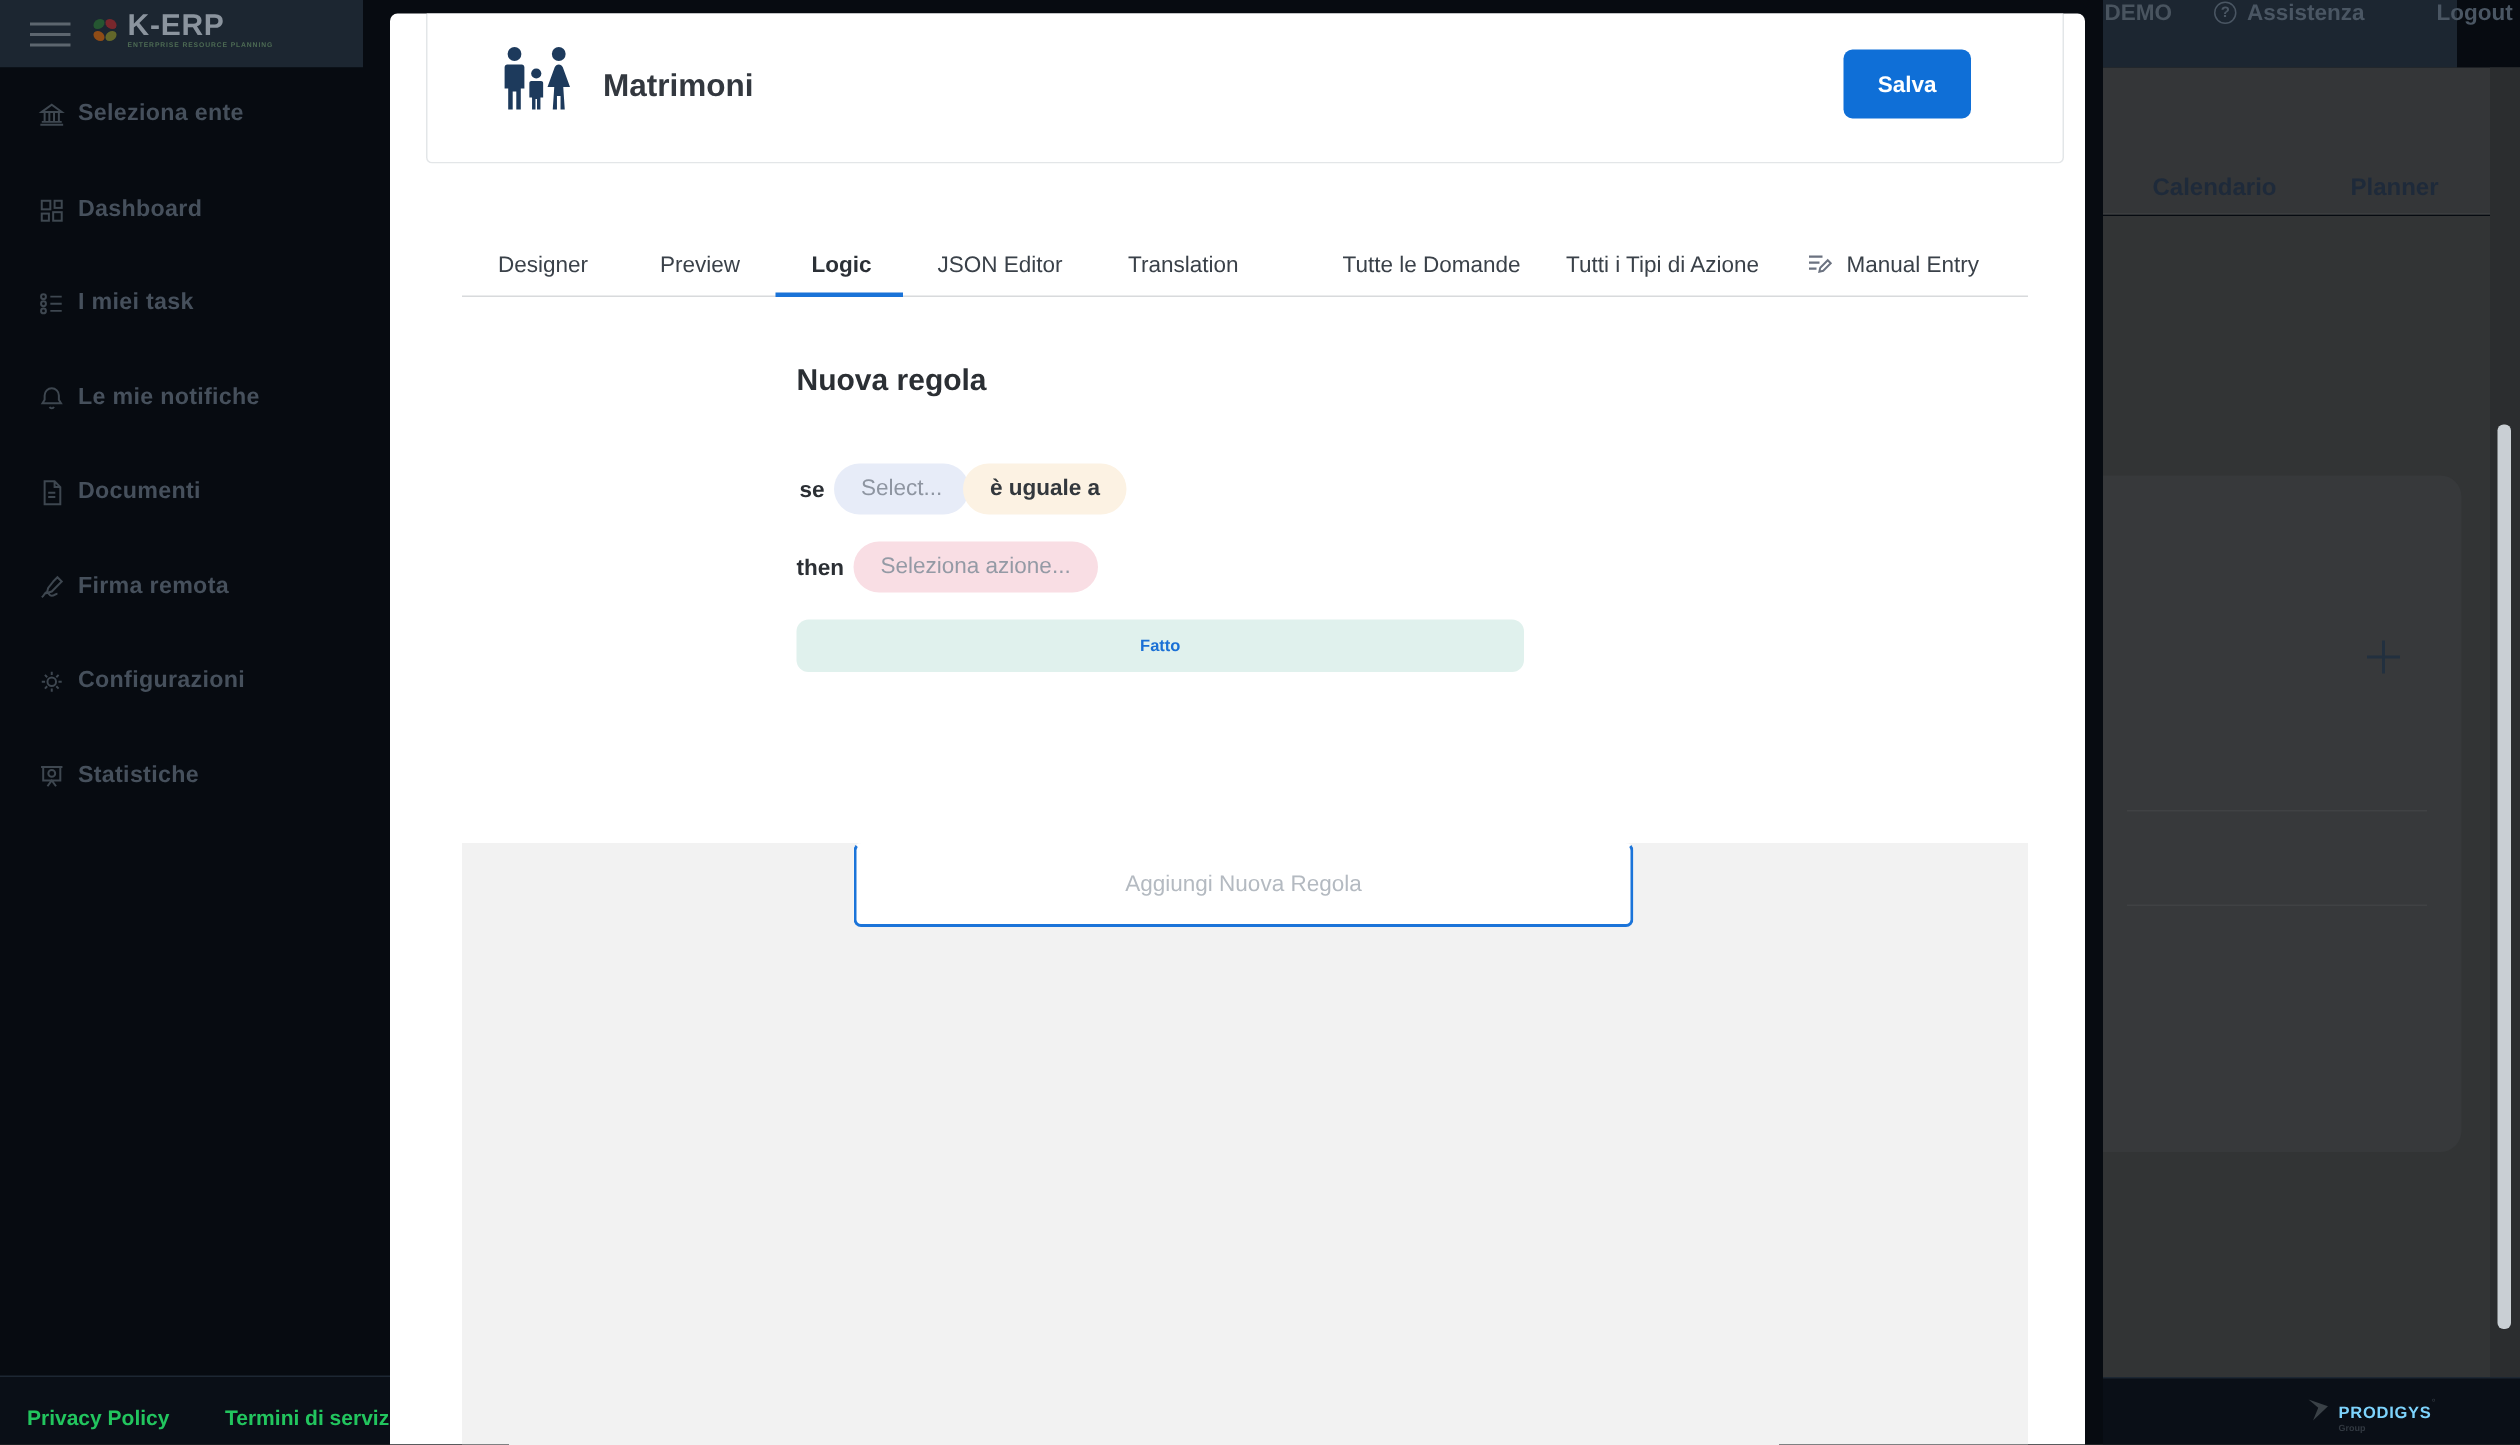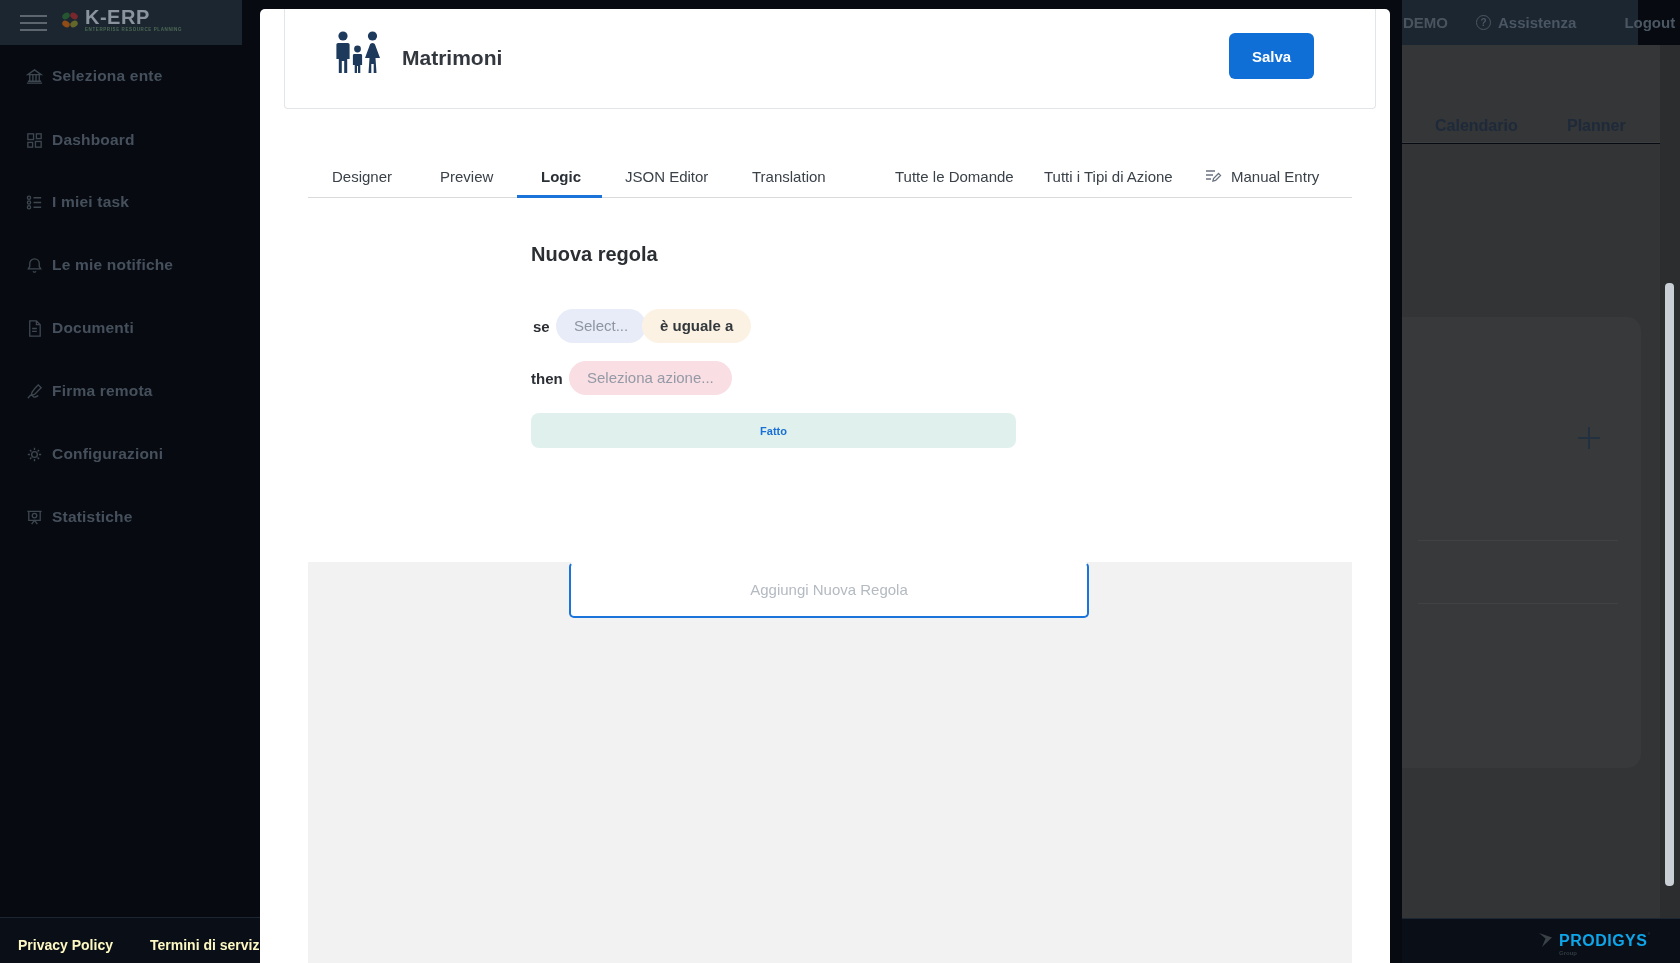--- a/index.html
+++ b/index.html
@@ -20,38 +20,38 @@
   .burger{left:20px;top:15px;width:27px;height:16px;cursor:pointer;}
   .burger i{display:block;height:2px;background:#5d666f;margin-bottom:5px;}
   .brand{left:60px;top:7px;display:flex;align-items:center;gap:5px;}
   .brand-text{color:#8b949e;font-weight:700;font-size:20px;letter-spacing:.5px;line-height:20px;}
   .brand-sub{color:#4d6b54;font-size:4.5px;letter-spacing:.6px;font-weight:700;}
   .sidebar{left:0;top:45px;width:242px;height:872px;background:var(--sidebar);}
   .sb-item{position:absolute;left:0;width:242px;height:40px;display:flex;align-items:center;gap:8px;padding-left:25px;cursor:pointer;}
   .sb-item svg{flex:0 0 19px;}
   .sb-label{color:#46505c;font-size:15.5px;font-weight:700;letter-spacing:.2px;}
   .sb-foot{left:0;top:917px;width:260px;height:46px;background:var(--footerbar);border-top:1px solid #1d2733;}
-  .sb-link{position:absolute;top:19px;color:#fef9c3;font-size:14px;font-weight:700;white-space:nowrap;cursor:pointer;}
+  .sb-link{position:absolute;top:19px;color:#22c55e;font-size:14px;font-weight:700;white-space:nowrap;cursor:pointer;}
 
   
-  .tb-right{left:1402px;top:0;width:236px;height:45px;background:var(--topbar);display:flex;align-items:center;gap:0;color:#4a5663;font-size:15px;font-weight:700;}
+  .tb-right{left:1402px;top:0;width:236px;height:45px;background:var(--topbar);display:flex;align-items:flex-start;gap:0;color:#4a5663;font-size:15px;font-weight:700;}
   .tb-right .itm{margin-right:28px;display:flex;align-items:center;gap:7px;white-space:nowrap;}
   .qmark{display:inline-flex;width:15px;height:15px;border:1.5px solid #4a5663;border-radius:50%;align-items:center;justify-content:center;font-size:10px;font-weight:700;}
   .bg-strip{left:1402px;top:45px;width:278px;height:98px;background:#343638;border-bottom:1px solid #3b3d3f;}
   .bg-tab{position:absolute;top:72px;color:#1e2a3a;font-size:16px;font-weight:700;}
   .bg-content{left:1402px;top:144px;width:278px;height:774px;background:var(--dim);}
   .bg-card{left:1402px;top:317px;width:239px;height:451px;background:#37393b;border-radius:0 14px 14px 0;}
   .hairline{position:absolute;left:16px;width:200px;height:1px;background:#404244;}
   .bg-plus{position:absolute;left:176px;top:110px;width:22px;height:22px;}
   .bg-plus:before,.bg-plus:after{content:"";position:absolute;background:#22303f;}
   .bg-plus:before{left:10px;top:0;width:2px;height:22px;}
   .bg-plus:after{left:0;top:10px;width:22px;height:2px;}
   .ft-right{left:1402px;top:918px;width:278px;height:45px;background:var(--footerbar);border-top:1px solid #1d2733;}
   .prodigys{position:absolute;left:136px;top:13px;display:flex;align-items:flex-start;gap:6px;}
-  .prodigys-name{color:#0ea5e9;font-weight:700;font-size:16px;letter-spacing:.5px;line-height:15px;}
+  .prodigys-name{color:#7dd3fc;font-weight:700;font-size:11px;letter-spacing:.5px;line-height:15px;}
   .prodigys-sub{color:#323941;font-size:6px;font-weight:700;}
   .prodigys-r{color:#323941;font-size:7px;vertical-align:top;}
   .scroll-track{left:1660px;top:45px;width:20px;height:873px;background:#2b2d2f;}
   .scroll-thumb{left:1665px;top:283px;width:9px;height:603px;background:#c9cfd4;border-radius:4px;cursor:pointer;}
 
   
   .modal{left:260px;top:9px;width:1130px;height:954px;background:#fff;border-radius:5px 5px 0 0;}
   .m-head{position:absolute;left:24px;top:0;width:1092px;height:100px;background:#fff;border:1px solid #e3e6e8;border-top:none;border-radius:0 0 4px 4px;}
   .m-title{position:absolute;left:117px;top:37px;font-size:21px;font-weight:700;color:#33383f;}
   .fam{position:absolute;left:50px;top:22px;}

